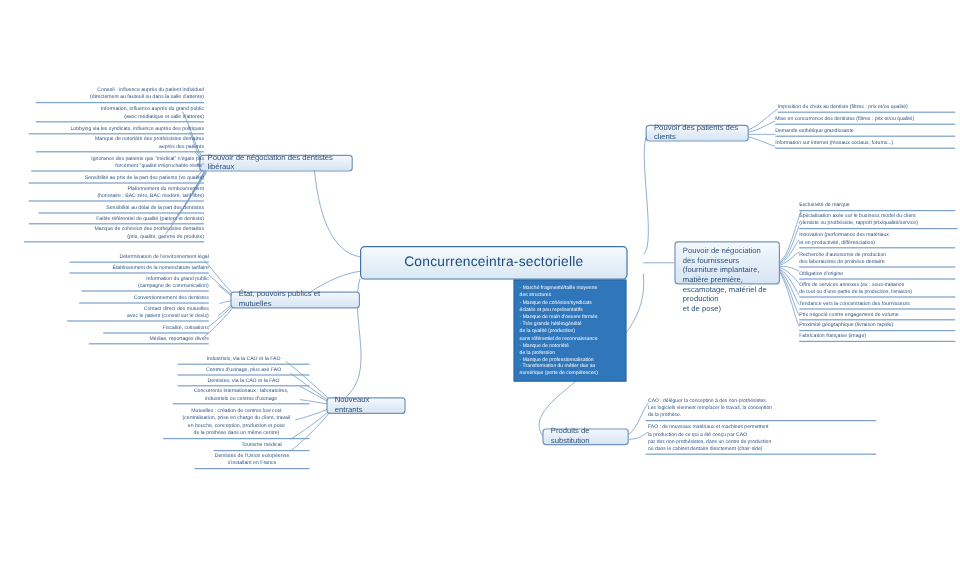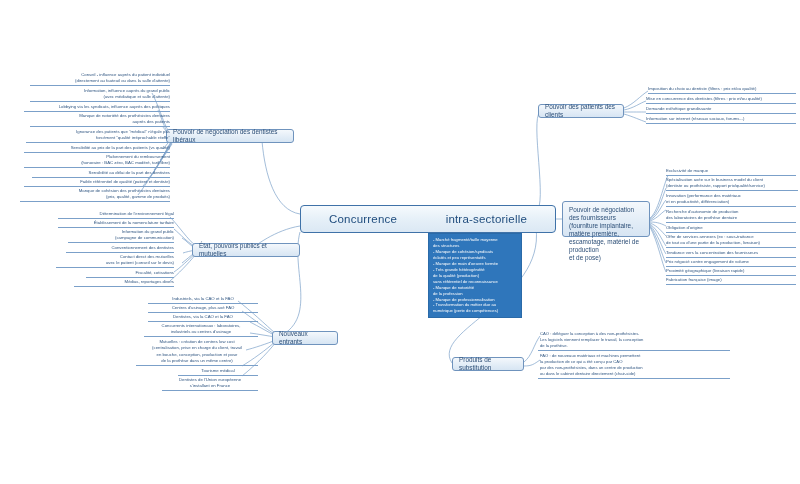--- a/index.html
+++ b/index.html
@@ -14,25 +14,25 @@
   .node{
     position:absolute;box-sizing:border-box;
     border:1px solid #6f93bd;border-radius:3px;
     background:linear-gradient(to bottom,#f4f8fc 0%,#e3edf7 55%,#d7e5f3 100%);
     color:#2d4f77;
     display:flex;align-items:center;
     padding:3px 6px;
     font-size:6.2px;line-height:1.25;
   }
   .node.center{
-    left:300px;top:205px;width:256px;height:28px;
+    left:300px;top:205px;width:223px;height:28px;
     border:1.6px solid #3f72a8;border-radius:4px;
     background:linear-gradient(to bottom,#f6fafd 0%,#e6f0f8 50%,#dbe8f4 100%);
     font-size:11.5px;color:#1f4c7d;
-    justify-content:space-between;padding:0 28px;
+    justify-content:center;padding:0 28px;
   }
   .node.center .c-left{letter-spacing:.2px;}
   .node.center .c-right{letter-spacing:.2px;}
   .node.branch{font-size:6.4px;}
   .leaf{
     position:absolute;box-sizing:border-box;
     font-size:4.3px;line-height:1.5;
     color:#2f5581;
     border-bottom:0.8px solid #7ba0c9;
     padding-bottom:0.5px;

